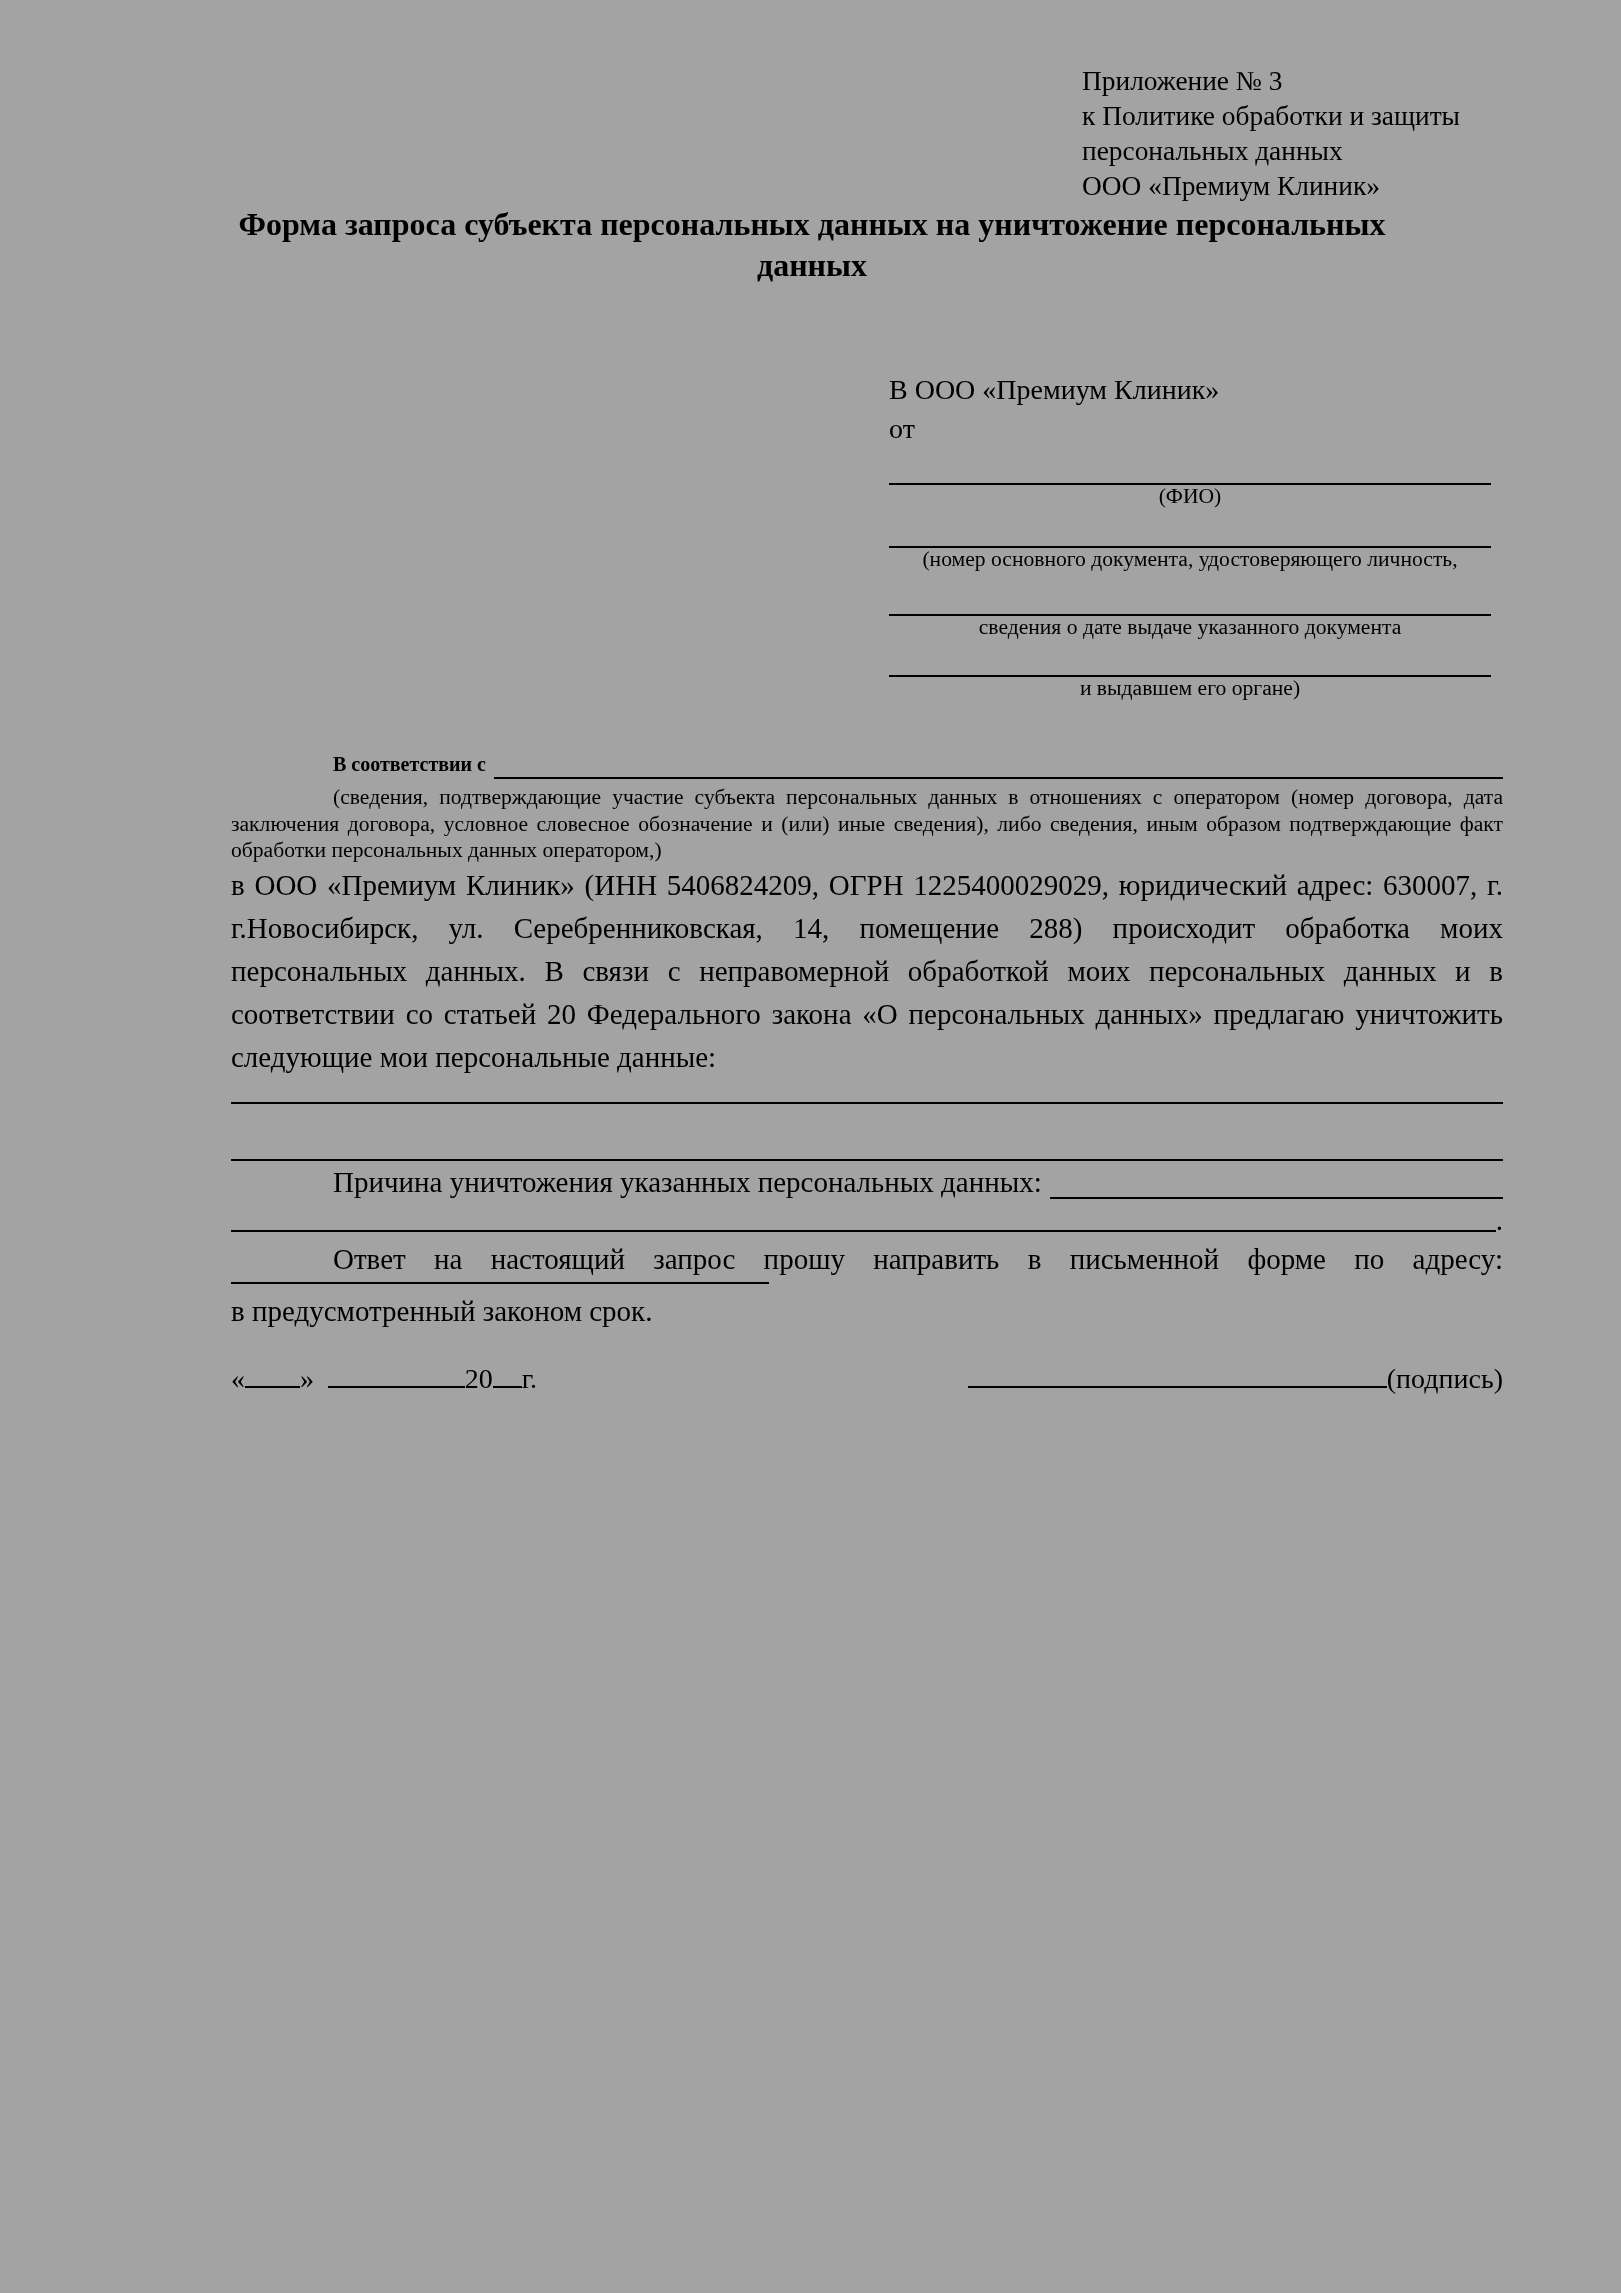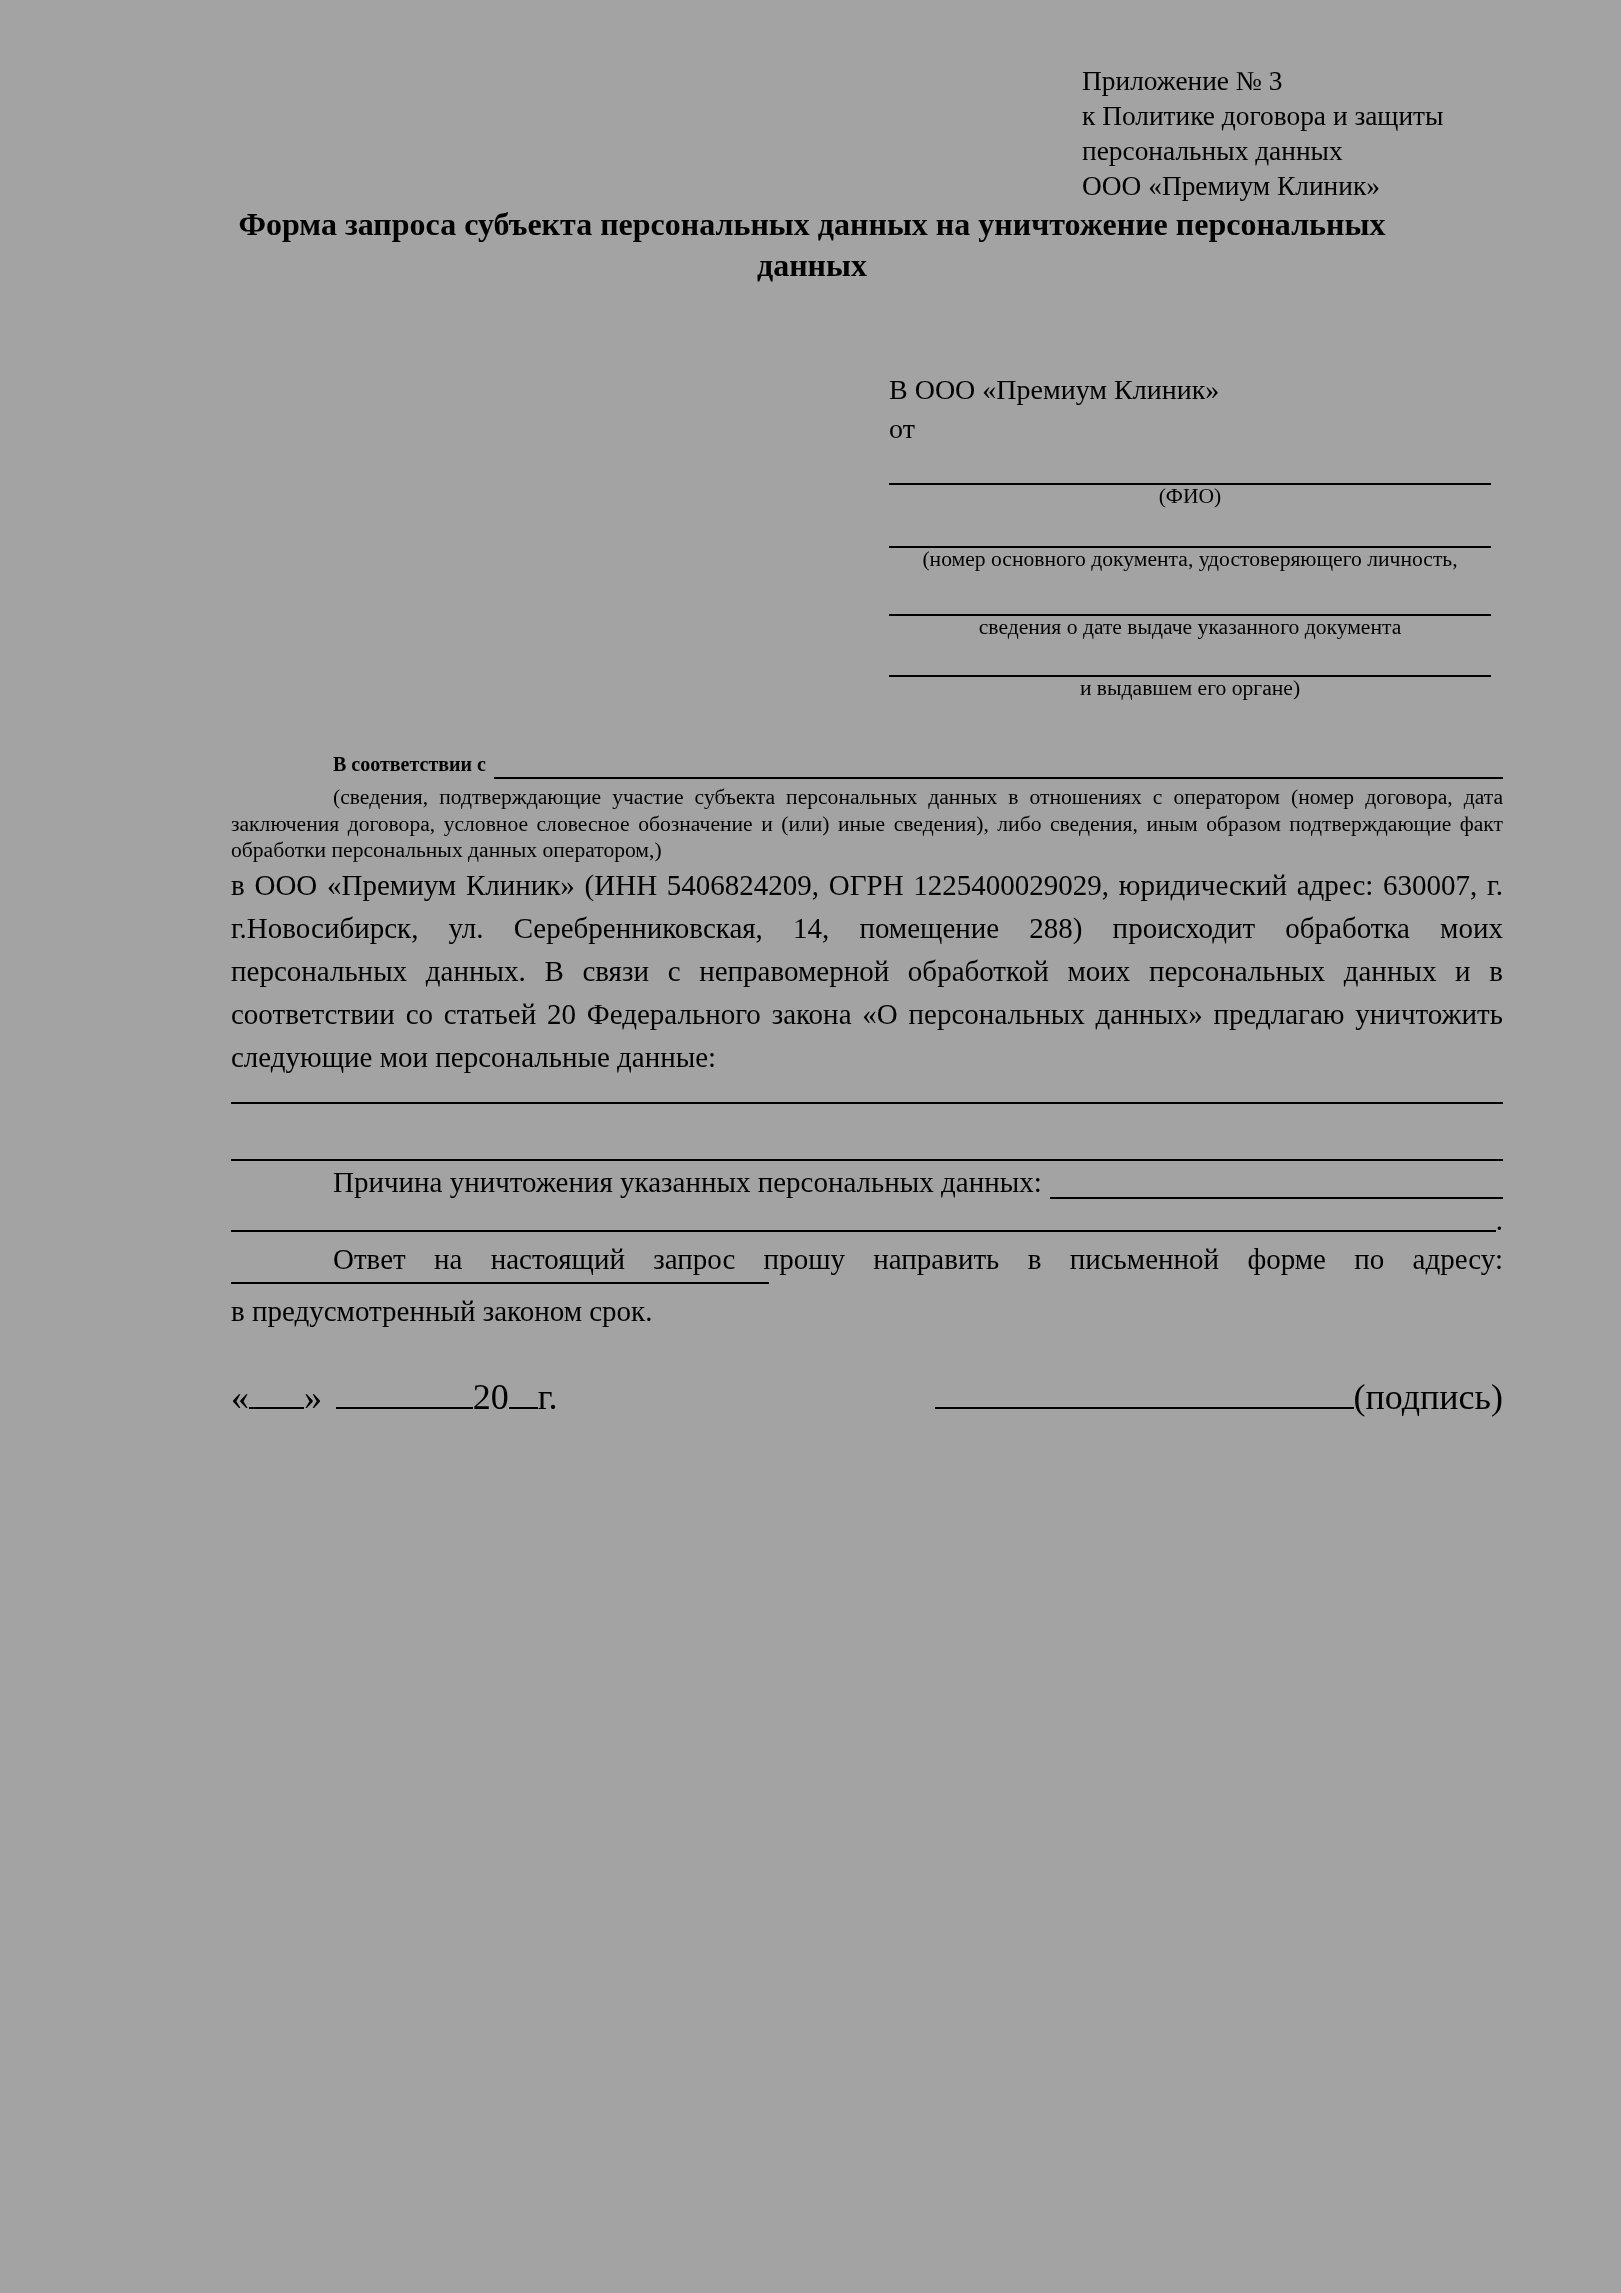--- a/index.html
+++ b/index.html
@@ -113,40 +113,40 @@
     line-height: 43px;
     flex-direction: column;
   }
   .response-l2 .suffix { white-space: nowrap; }
   .bl {
     display: inline-block;
     border-bottom: 2px solid #000;
   }
   .response-l2 .bl.addr { width: 538px; margin-bottom: 5.9px; }
   .footer-row {
-    margin-top: 45px;
+    margin-top: 26px;
     display: flex;
     justify-content: space-between;
     align-items: flex-end;
-    font-size: 36px;
+    font-size: 28px;
     line-height: 39px;
   }
   .date-group .bl.day  { width: 55px; }
   .date-group .bl.month{ width: 137px; margin-left: 13.7px; }
   .date-group .bl.year { width: 29px; }
   .sig-group .bl.sign  { width: 419px; }
 </style>
 </head>
 <body>
 
 <div class="page">
 
   <div class="header-block">
     <div>Приложение № 3</div>
-    <div>к Политике договора и защиты</div>
+    <div>к Политике обработки и защиты</div>
     <div>персональных данных</div>
     <div>ООО «Премиум Клиник»</div>
   </div>
 
   <div class="doc-title">Форма запроса субъекта персональных данных на уничтожение персональных данных</div>
 
   <div class="addressee">
     <div>В ООО «Премиум Клиник»</div>
     <div>от</div>
     <div class="u-field h36"></div>

